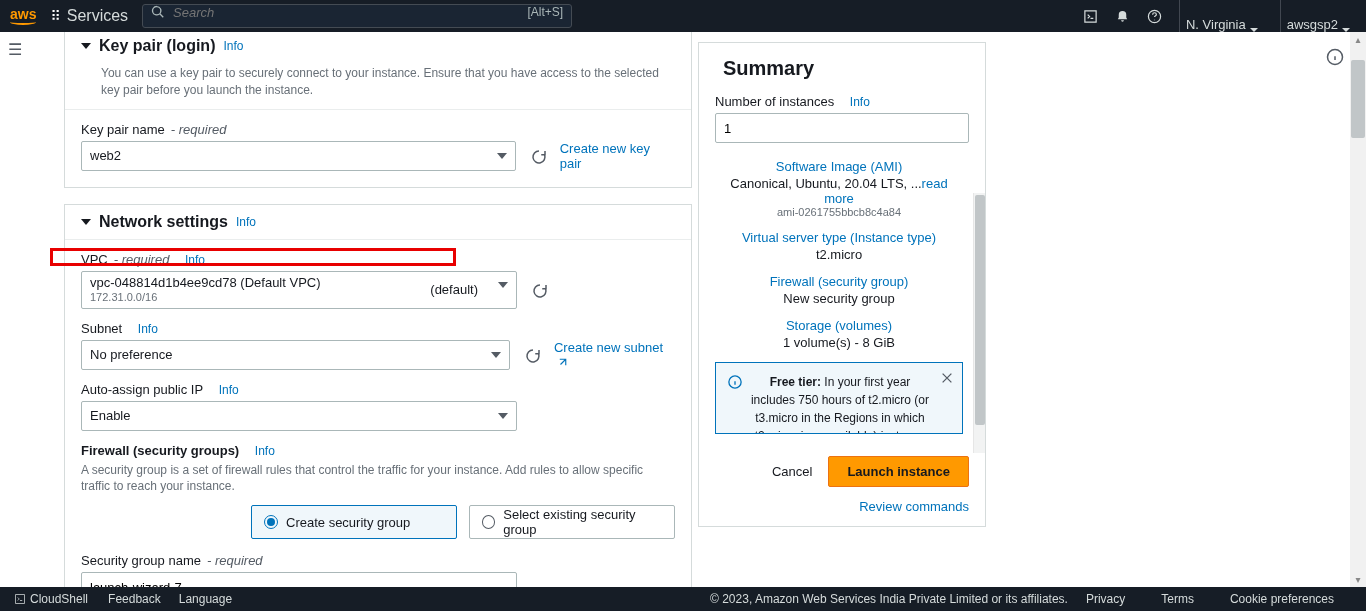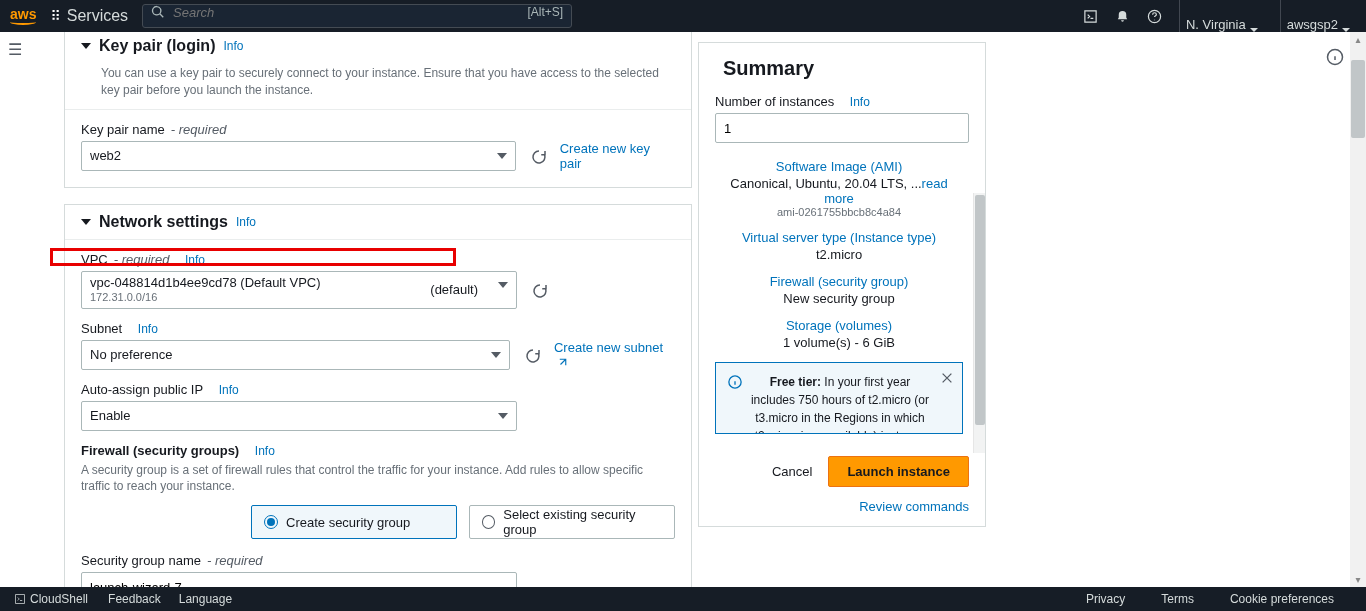--- a/index.html
+++ b/index.html
@@ -271,21 +271,21 @@
           <div class="s-item">
             <div class="s-link">Virtual server type (Instance type)</div>
             <div class="s-desc">t2.micro</div>
           </div>
           <div class="s-item">
             <div class="s-link">Firewall (security group)</div>
             <div class="s-desc">New security group</div>
           </div>
           <div class="s-item">
             <div class="s-link">Storage (volumes)</div>
-            <div class="s-desc">1 volume(s) - 6 GiB</div>
+            <div class="s-desc">1 volume(s) - 8 GiB</div>
           </div>
           <div class="free-tier" style="max-height:72px;overflow:hidden;">
             <svg class="i-icon" viewBox="0 0 16 16">
                 <circle cx="8" cy="8" r="7" fill="none" stroke="#0073bb" stroke-width="1.5"></circle>
                 <path d="M8 5v.01M8 7v4" stroke="#0073bb" stroke-width="1.5"></path>
               </svg>
             <div class="close"><svg width="14" height="14" viewBox="0 0 16 16">
                   <path d="M3 3l10 10M13 3L3 13" stroke="#545b64" stroke-width="1.5"></path>
                 </svg></div>
             <div class="body-t"><b>Free tier:</b><span> In your first year includes 750 hours of t2.micro (or t3.micro in the Regions in which t2.micro is unavailable) instance usage on free tier AMIs per month, 30 GiB of EBS</span></div>
@@ -318,17 +318,18 @@
   <div class="cs">
       <svg viewBox="0 0 16 16">
         <path d="M2 2h12v12H2z" fill="none" stroke="#d5dbdb"></path>
         <path d="M5 6l2 2-2 2M8 10h3" stroke="#d5dbdb" fill="none"></path>
       </svg>
       <span>CloudShell</span>
     </div>
   <a>Feedback</a>
   <a>Language</a>
   <div class="right">
+    <span class="copy">© 2023, Amazon Web Services India Private Limited or its affiliates.</span>
     <a>Privacy</a>
     <a>Terms</a>
     <a>Cookie preferences</a>
   </div>
 </div>
 
 </body></html>

